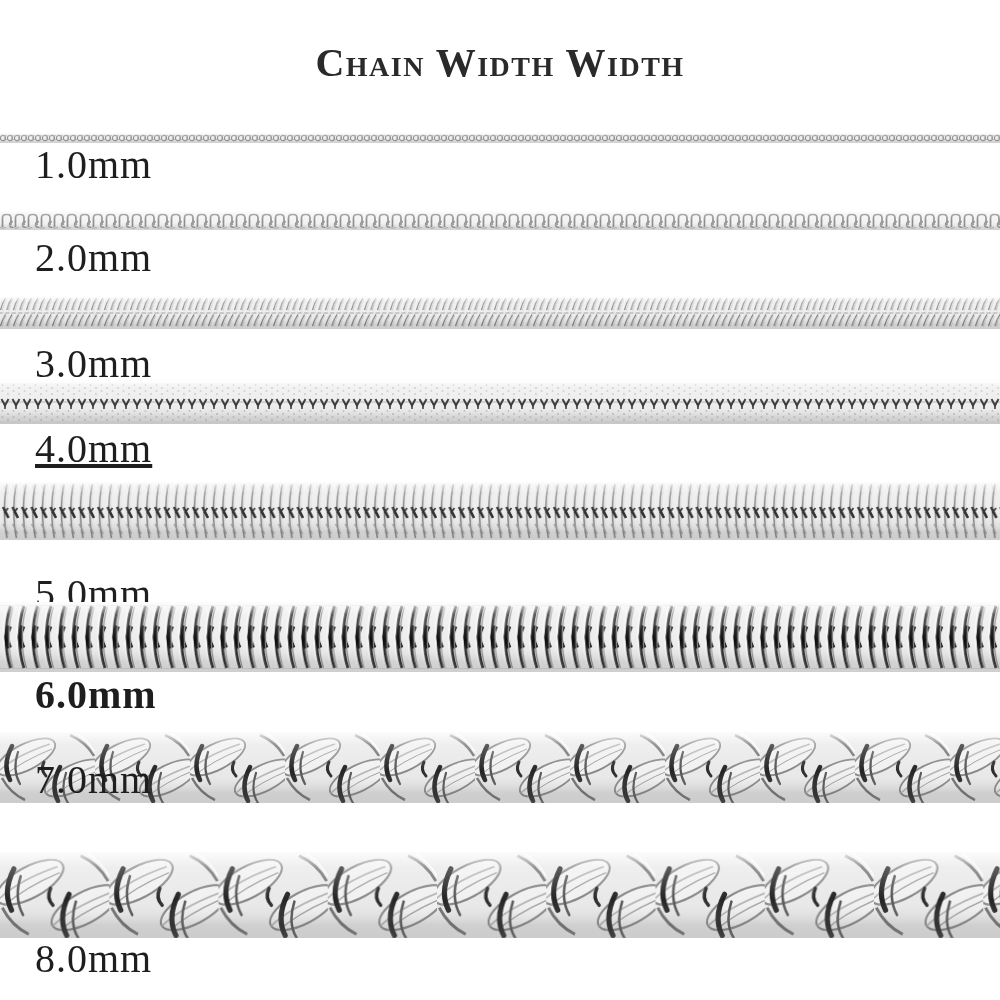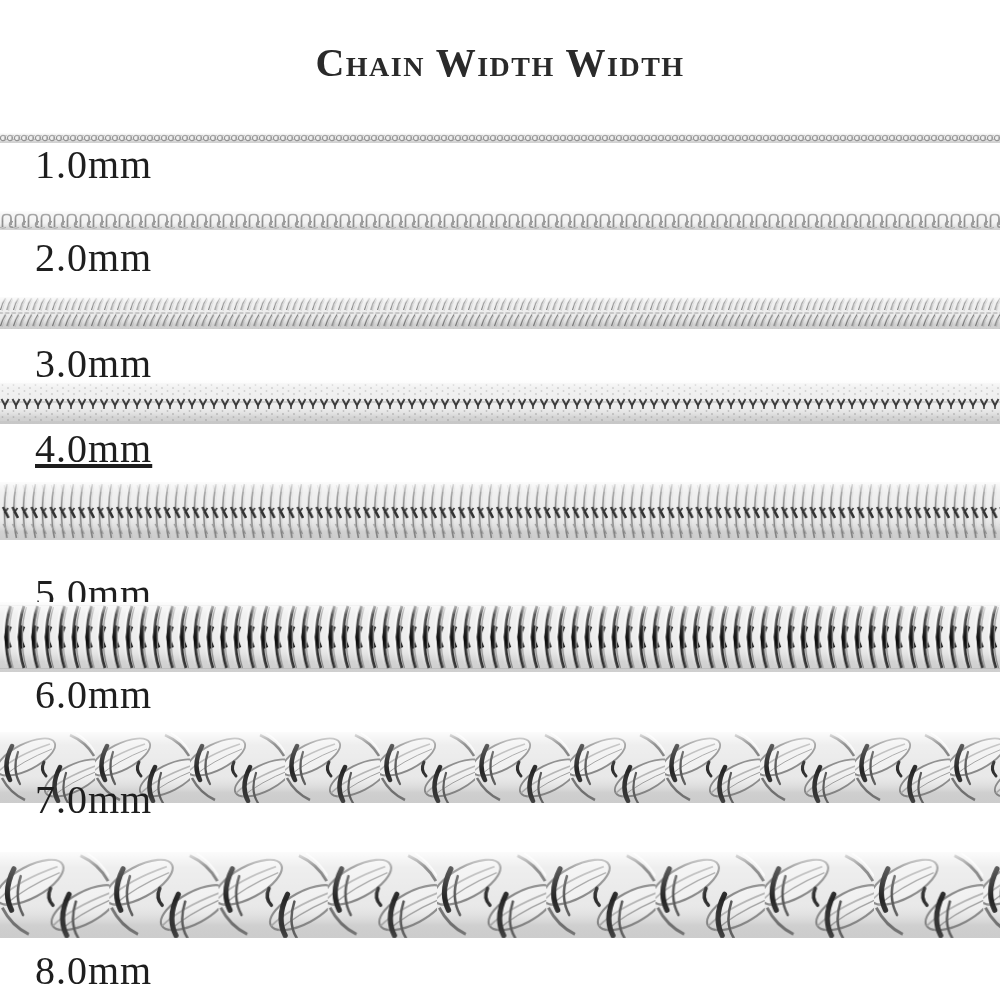--- a/index.html
+++ b/index.html
@@ -26,23 +26,23 @@
     font-size: 40px; line-height: 1;
     letter-spacing: 1px;
     color: #1e1e1e;
   }
   
   #chain-1 { top: 133px; }  #label-1 { top: 145px; }
   #chain-2 { top: 211px; }  #label-2 { top: 238px; }
   #chain-3 { top: 297px; }  #label-3 { top: 344px; }
   #chain-4 { top: 380px; }  #label-4 { top: 429px; text-decoration: underline; }
   #chain-5 { top: 482px; }  #label-5 { top: 544px; margin-top: 30px; }
-  #chain-6 { top: 602px; }  #label-6 { top: 675px; }
-  #chain-7 { top: 732px; }  #label-7 { top: 760px; margin-top: 20px; }
-  #chain-8 { top: 852px; }  #label-8 { top: 939px; margin-top: 12px; }
+  #chain-6 { top: 602px; }  #label-6 { top: 675px; font-weight: bold; }
+  #chain-7 { top: 732px; }  #label-7 { top: 760px; }
+  #chain-8 { top: 852px; }  #label-8 { top: 939px; }
 </style>
 </head>
 <body>
 
 <div class="stage">
 
   <svg width="0" height="0" style="position:absolute" aria-hidden="true">
     <defs>
       <linearGradient id="shine" x1="0" y1="0" x2="0" y2="1">
         <stop offset="0" stop-color="#ffffff" stop-opacity="0.85"></stop>

